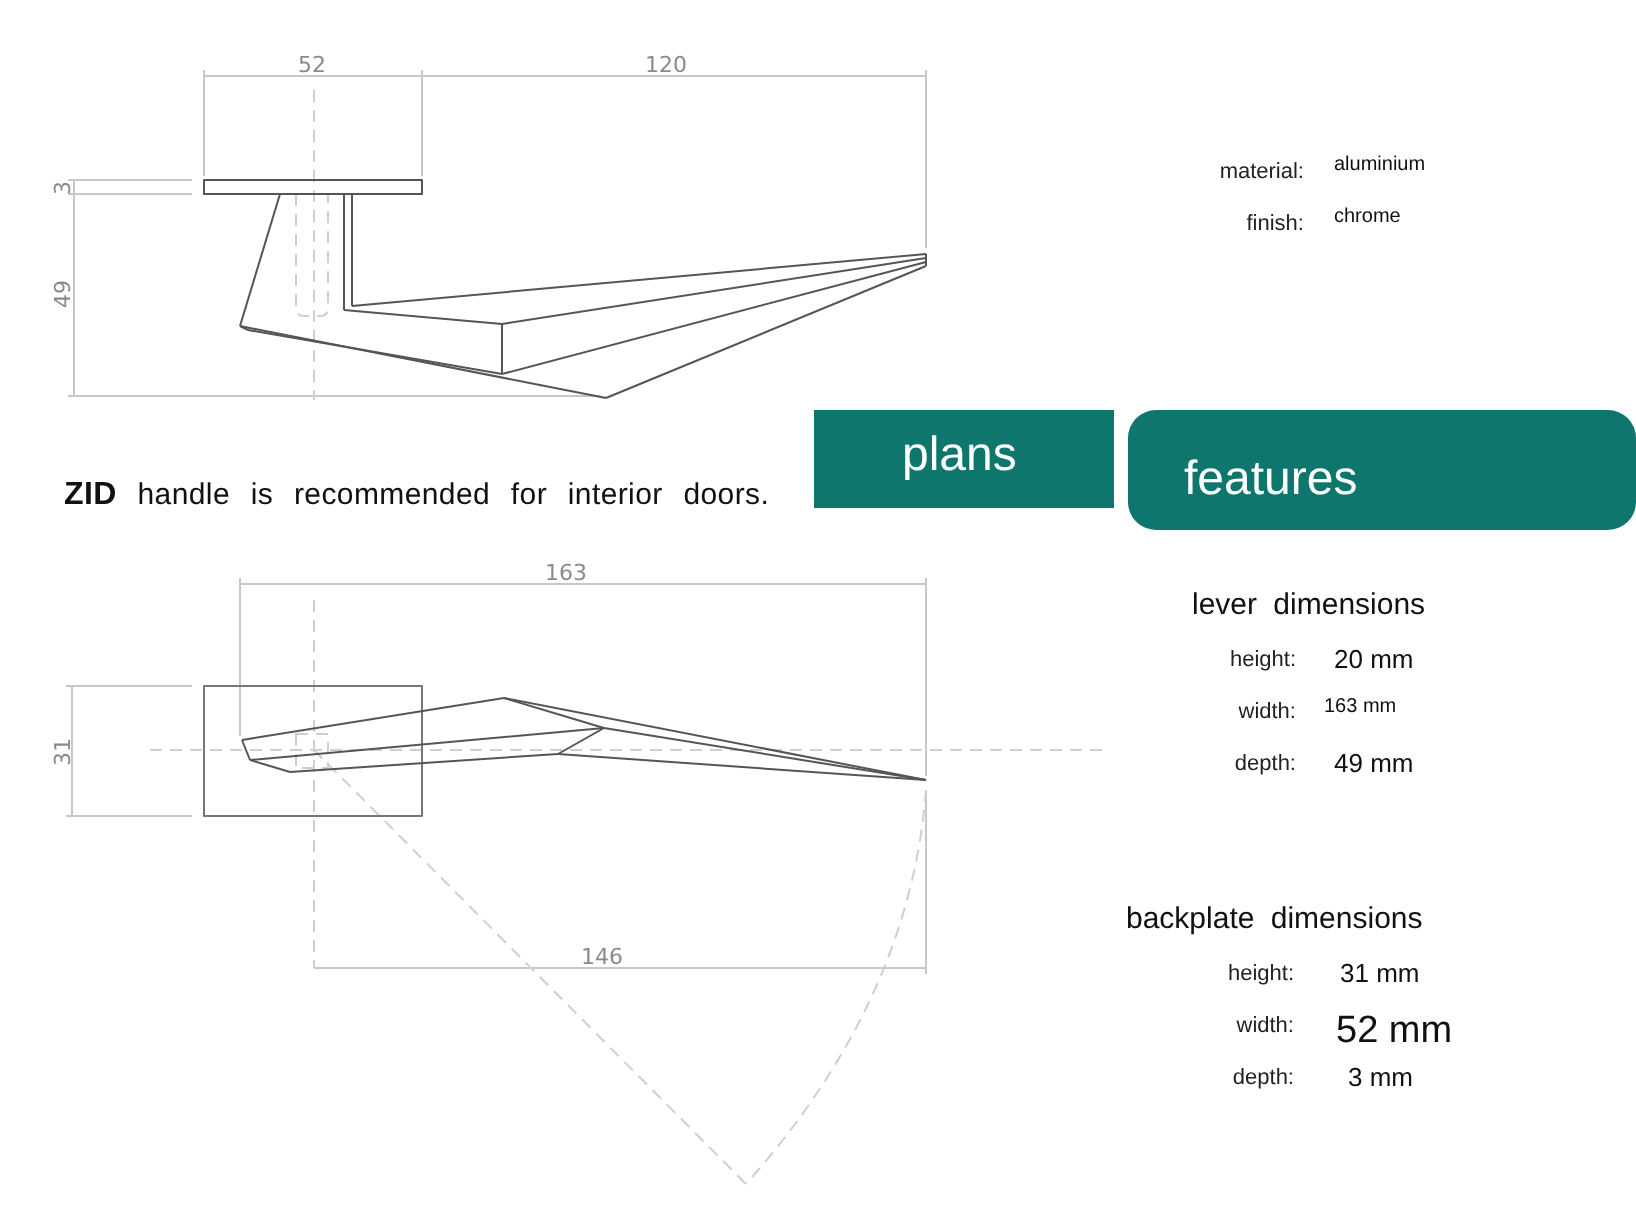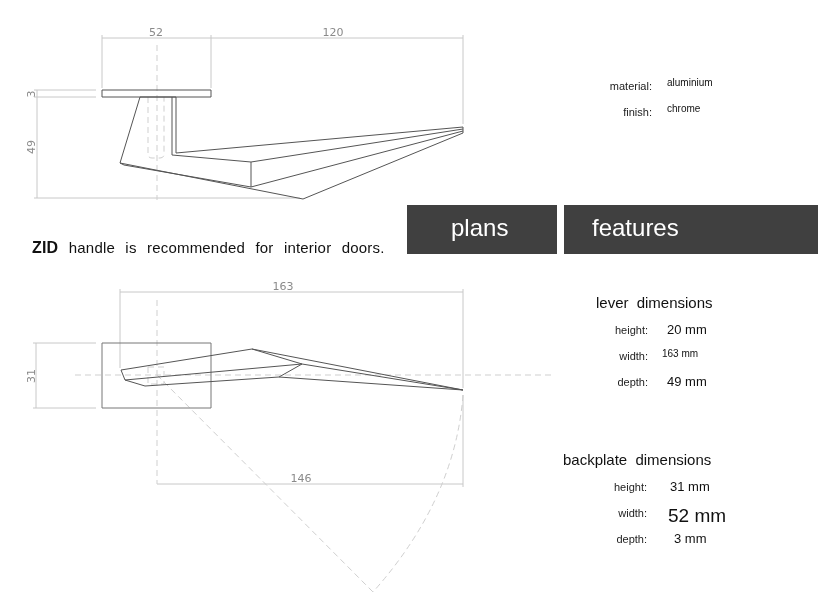--- a/index.html
+++ b/index.html
@@ -1,23 +1,23 @@
 <!DOCTYPE html>
 <html><head>
   <meta charset="utf-8">
   <style>
     html, body { margin: 0; padding: 0; background: #ffffff; }
     body { width: 818px; height: 613px; position: relative; overflow: hidden; font-family: "Liberation Sans", sans-serif; color: #111; }
     svg.drawing { position: absolute; left: 0; top: 0; }
     .dimtext { font-family: "DejaVu Sans", sans-serif; font-size: 11px; fill: #8a8a8a; }
     .tagline { position: absolute; left: 32px; top: 239px; font-size: 15px; word-spacing: 6px; color: #111; white-space: nowrap; letter-spacing: 0.2px; }
     .tagline .brand { font-weight: bold; font-size: 16px; }
-    .tab { position: absolute; background: #404040; color: #fff; font-size: 24px; box-sizing: border-box; }
+    .tab { position: absolute; background: #0f766e; color: #fff; font-size: 24px; box-sizing: border-box; }
     .tab-plans { left: 407px; top: 205px; width: 150px; height: 49px; padding: 9px 0 0 44px; }
-    .tab-features { left: 564px; top: 205px; width: 254px; height: 49px; padding: 9px 0 0 28px; }
+    .tab-features { left: 564px; top: 205px; width: 254px; height: 60px; padding: 21px 0 0 28px; border-radius: 14px; }
     .spec-label { position: absolute; font-size: 11px; color: #222; text-align: right; width: 100px; }
     .spec-value { position: absolute; font-size: 10px; color: #111; }
     .section-title { position: absolute; font-size: 15px; color: #111; word-spacing: 4px; white-space: nowrap; }
   </style>
 </head>
 <body>
 
 <svg class="drawing" width="818" height="613" viewBox="0 0 818 613" xmlns="http://www.w3.org/2000/svg">
 
   <g>

